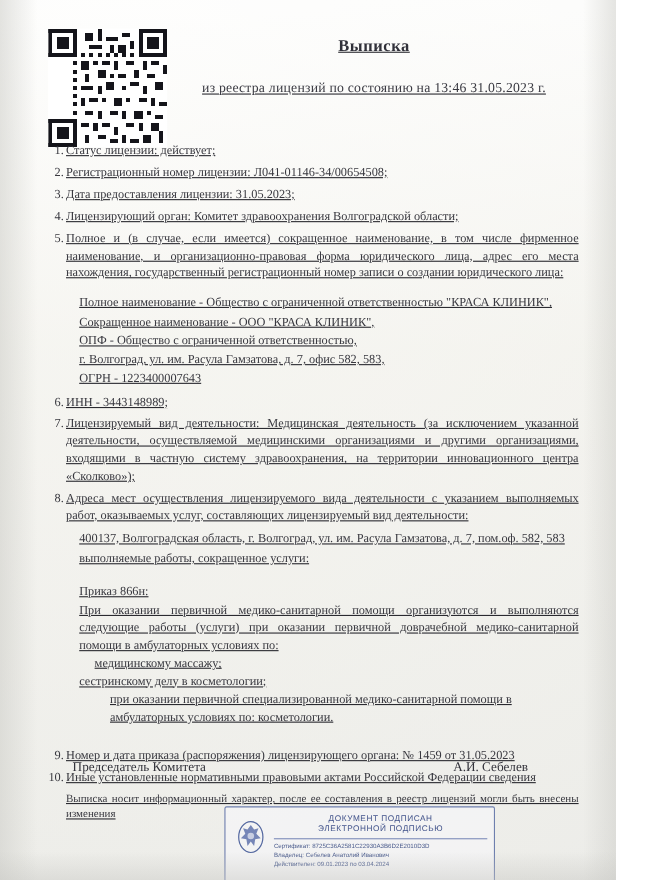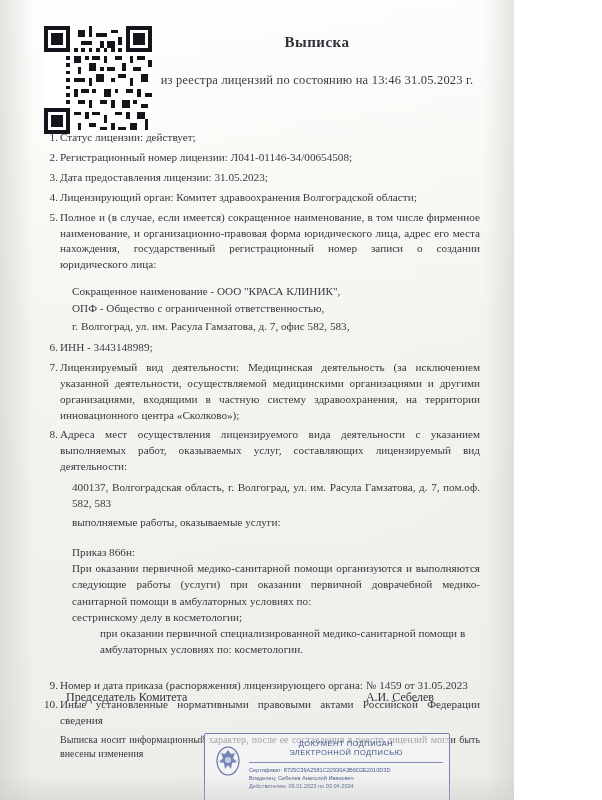--- a/index.html
+++ b/index.html
@@ -9,25 +9,26 @@
   }
   body {
     width: 602px;
     height: 800px;
     font-family: "Liberation Serif", serif;
     color: #2a2a30;
     overflow: hidden;
   }
   .page {
     position: relative;
-    width: 514px;
+    width: 560px;
     height: 800px;
     background:
       radial-gradient(circle at 20% 10%, #fbfbf8 0%, #f4f4f0 55%, #ededea 100%);
     box-sizing: border-box;
+    text-decoration: underline;
   }
   .paper-tint {
     position: absolute;
     inset: 0;
     background: linear-gradient(180deg, rgba(255,255,255,0.75) 0%, rgba(244,243,238,0.55) 40%, rgba(236,236,232,0.65) 100%);
     pointer-events: none;
   }
   .content {
     position: relative;
     padding: 0 34px;
@@ -315,39 +316,42 @@
 
     <ol class="items">
       <li>Статус лицензии: действует;</li>
       <li>Регистрационный номер лицензии: Л041-01146-34/00654508;</li>
       <li>Дата предоставления лицензии: 31.05.2023;</li>
       <li>Лицензирующий орган: Комитет здравоохранения Волгоградской области;</li>
       <li>Полное и (в случае, если имеется) сокращенное наименование, в том числе фирменное наименование, и организационно-правовая форма юридического лица, адрес его места нахождения, государственный регистрационный номер записи о создании юридического лица:</li>
     </ol>
 
     <div class="sub-block">
+      <div>Полное наименование - Общество с ограниченной ответственностью "КРАСА КЛИНИК",</div>
       <div>Сокращенное наименование - ООО "КРАСА КЛИНИК",</div>
       <div>ОПФ - Общество с ограниченной ответственностью,</div>
       <div>г. Волгоград, ул. им. Расула Гамзатова, д. 7, офис 582, 583,</div>
+      <div>ОГРН - 1223400007643</div>
     </div>
 
     <ol class="items" start="6" style="margin-top:0;counter-reset:item 5;">
       <li>ИНН - 3443148989;</li>
       <li>Лицензируемый вид деятельности: Медицинская деятельность  (за исключением указанной деятельности, осуществляемой медицинскими организациями и другими организациями, входящими в частную систему здравоохранения, на территории инновационного центра «Сколково»);</li>
       <li>Адреса мест осуществления лицензируемого вида деятельности с указанием выполняемых работ, оказываемых услуг, составляющих лицензируемый вид деятельности:</li>
     </ol>
 
     <div class="indent-block">
       <div class="lead">400137, Волгоградская область, г. Волгоград, ул. им. Расула Гамзатова, д. 7, пом.оф. 582, 583</div>
-      <div>выполняемые работы, оказываемые услуги:</div>
+      <div>выполняемые работы, сокращенное услуги:</div>
     </div>
 
     <div class="order-block">
       <div>Приказ 866н:</div>
       <div class="just">При оказании первичной медико-санитарной помощи организуются и выполняются следующие работы (услуги) при оказании первичной доврачебной медико-санитарной помощи в амбулаторных условиях по:</div>
+      <div class="hang">медицинскому массажу;</div>
       <div>сестринскому делу в косметологии;</div>
       <div class="hang2">при оказании первичной специализированной медико-санитарной помощи в амбулаторных условиях по: косметологии.</div>
     </div>
 
     <ol class="items" start="9" style="margin-top:20px;counter-reset:item 8;">
       <li>Номер и дата приказа (распоряжения) лицензирующего органа: № 1459 от 31.05.2023</li>
       <li>Иные установленные нормативными правовыми актами Российской Федерации сведения</li>
     </ol>
 
     <div class="tail-note">Выписка носит информационный характер, после ее составления в реестр лицензий могли быть внесены изменения</div>

